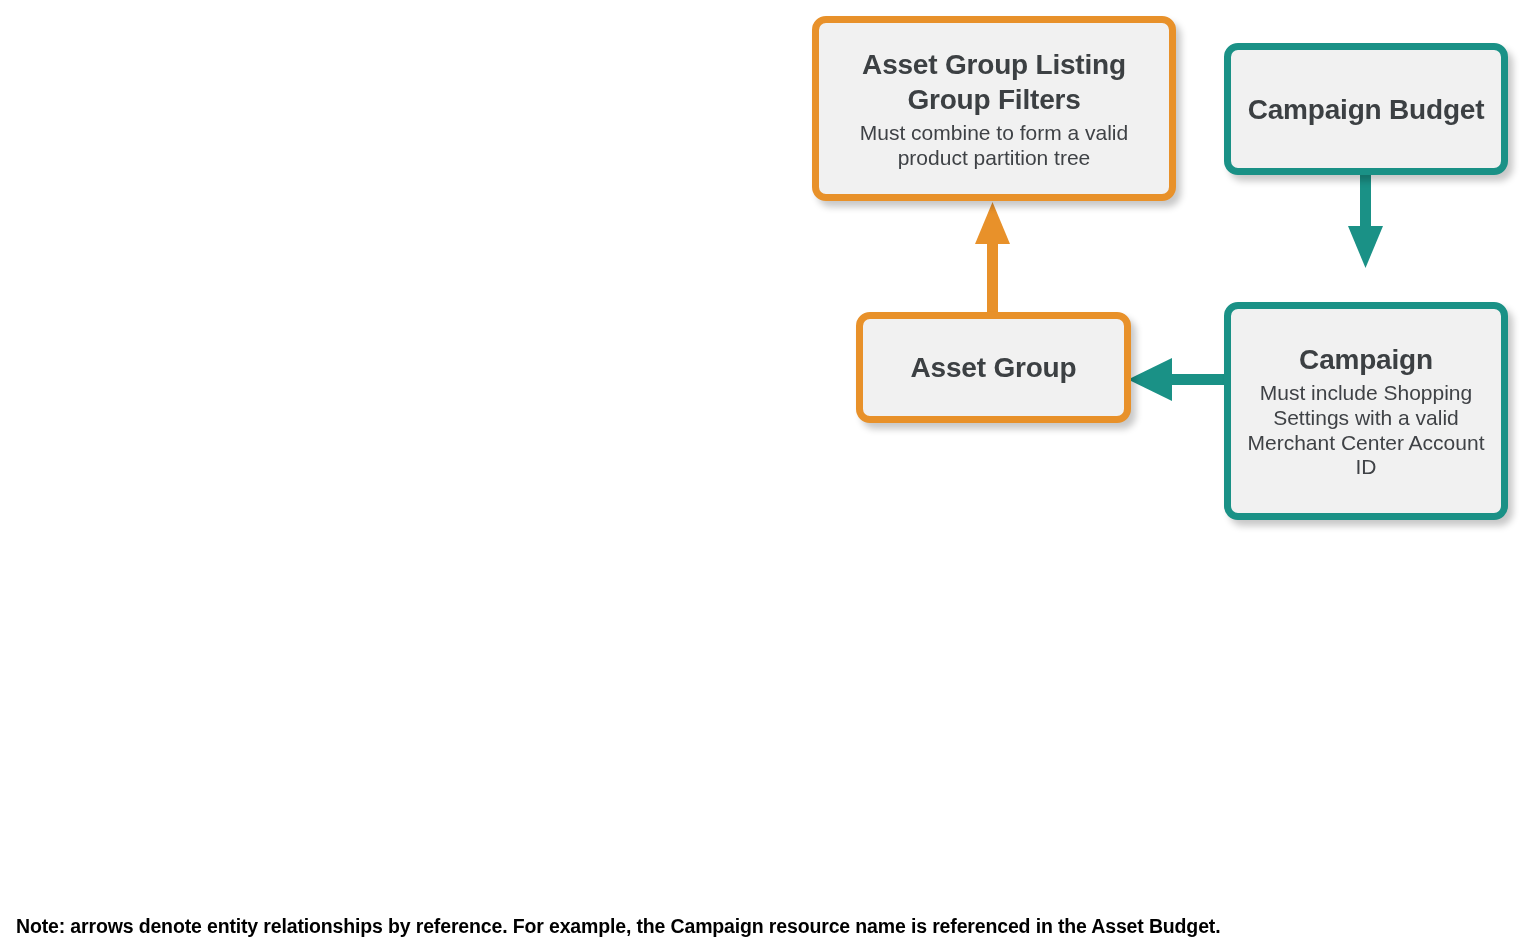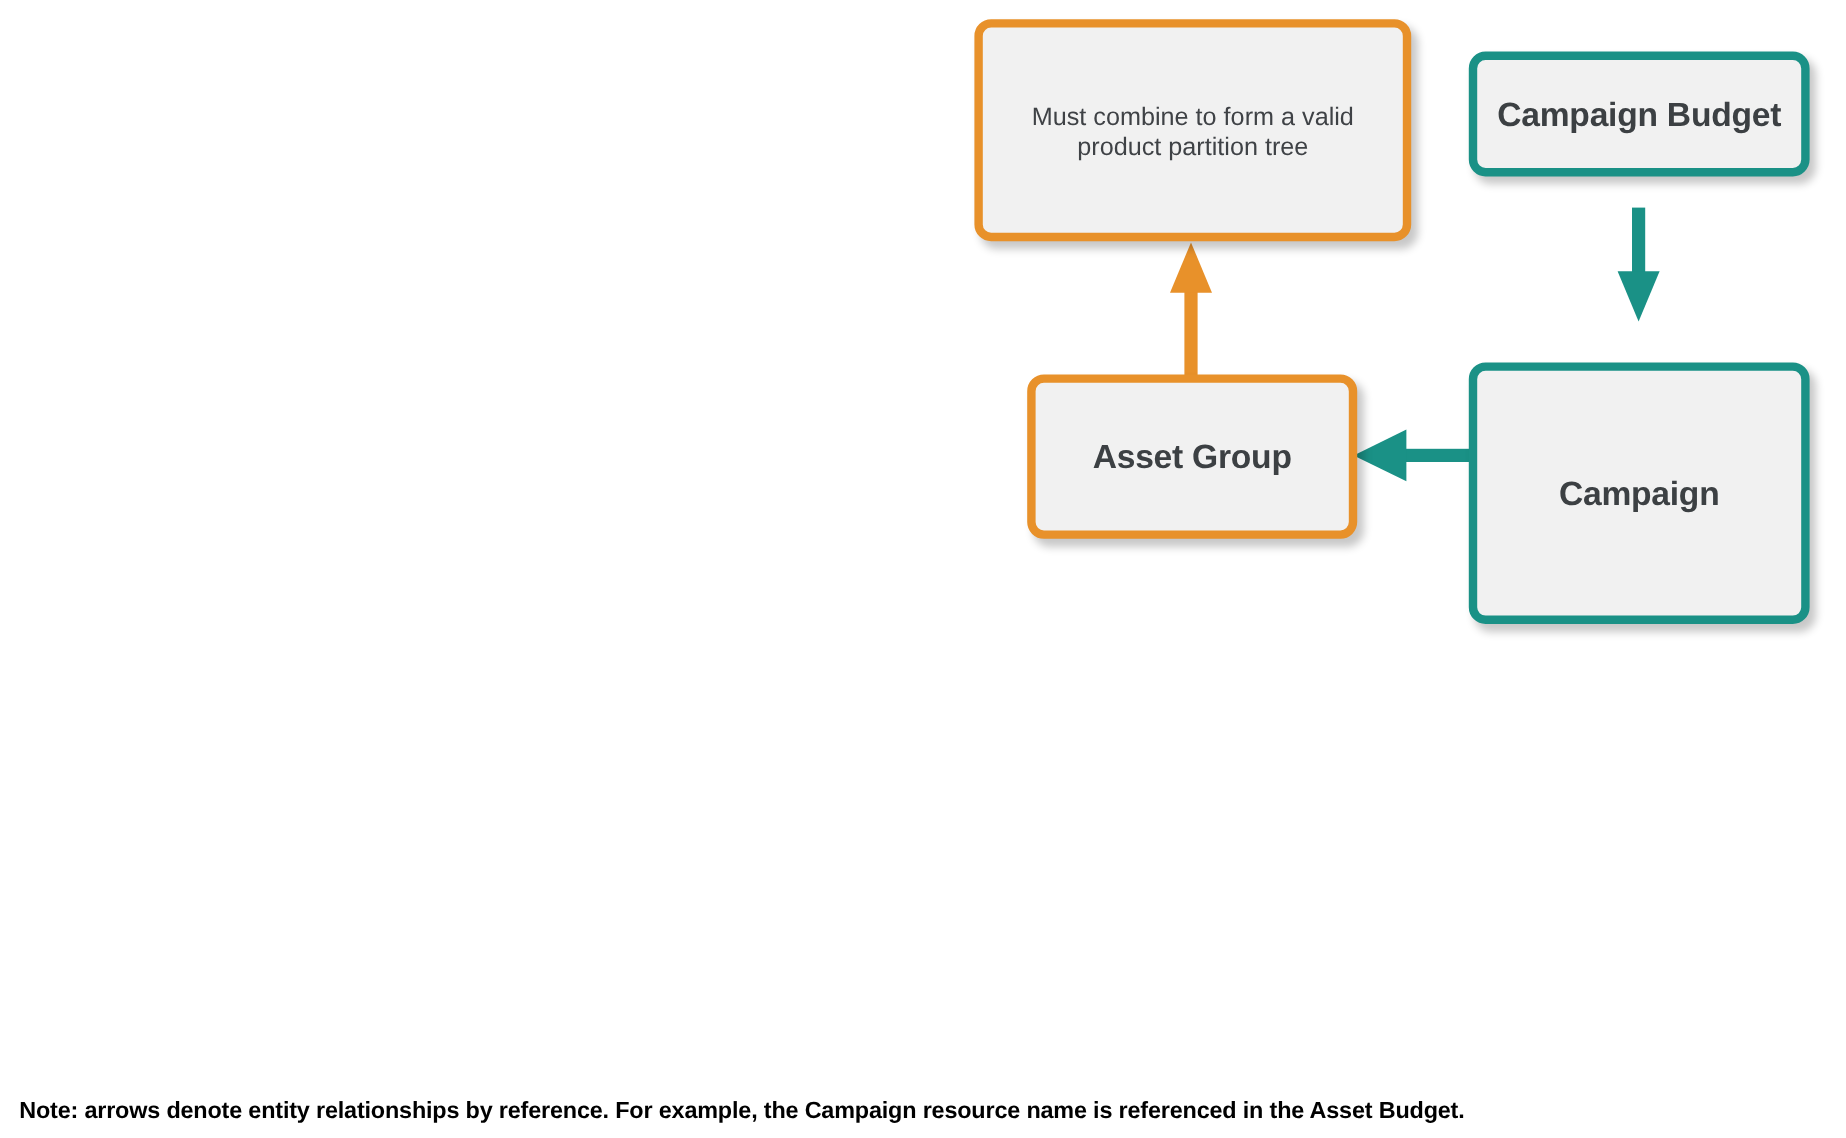--- a/index.html
+++ b/index.html
@@ -57,25 +57,25 @@
     margin-top: 4px;
   }
 
   
   #node-aglgf {
     left: 812px;  top: 16px;
     width: 364px; height: 185px;
   }
   #node-asset-group {
     left: 856px;  top: 312px;
-    width: 275px; height: 137px;
+    width: 275px; height: 111px;
   }
   #node-campaign-budget {
     left: 1224px; top: 43px;
-    width: 284px; height: 104px;
+    width: 284px; height: 132px;
   }
   #node-campaign {
     left: 1224px; top: 270px;
     width: 284px; height: 218px; margin-top: 32px;
   }
 
   
   #connectors {
     position: absolute;
     left: 0; top: 0;
@@ -115,30 +115,32 @@
     </g>
 
      Asset Group (teal, left) --&gt;
     <g>
       <rect x="1170" y="374" width="58" height="11" fill="#1a9186"></rect>
       <polygon points="1128,379.5 1172,358 1172,401" fill="#1a9186"></polygon>
     </g>
   </svg>
 
   <div class="node orange" id="node-aglgf">
+    <div class="node-title">Asset Group Listing Group Filters</div>
     <div class="node-sub">Must combine to form a valid product partition tree</div>
   </div>
 
   <div class="node orange" id="node-asset-group">
     <div class="node-title">Asset Group</div>
   </div>
 
   <div class="node teal" id="node-campaign-budget">
     <div class="node-title">Campaign Budget</div>
   </div>
 
   <div class="node teal" id="node-campaign">
     <div class="node-title">Campaign</div>
+    <div class="node-sub">Must include Shopping Settings with a valid Merchant Center Account ID</div>
   </div>
 
   <div id="footnote">Note: arrows denote entity relationships by reference. For example, the Campaign resource name is referenced in the Asset Budget.</div>
 
 </div>
 
 </body></html>

